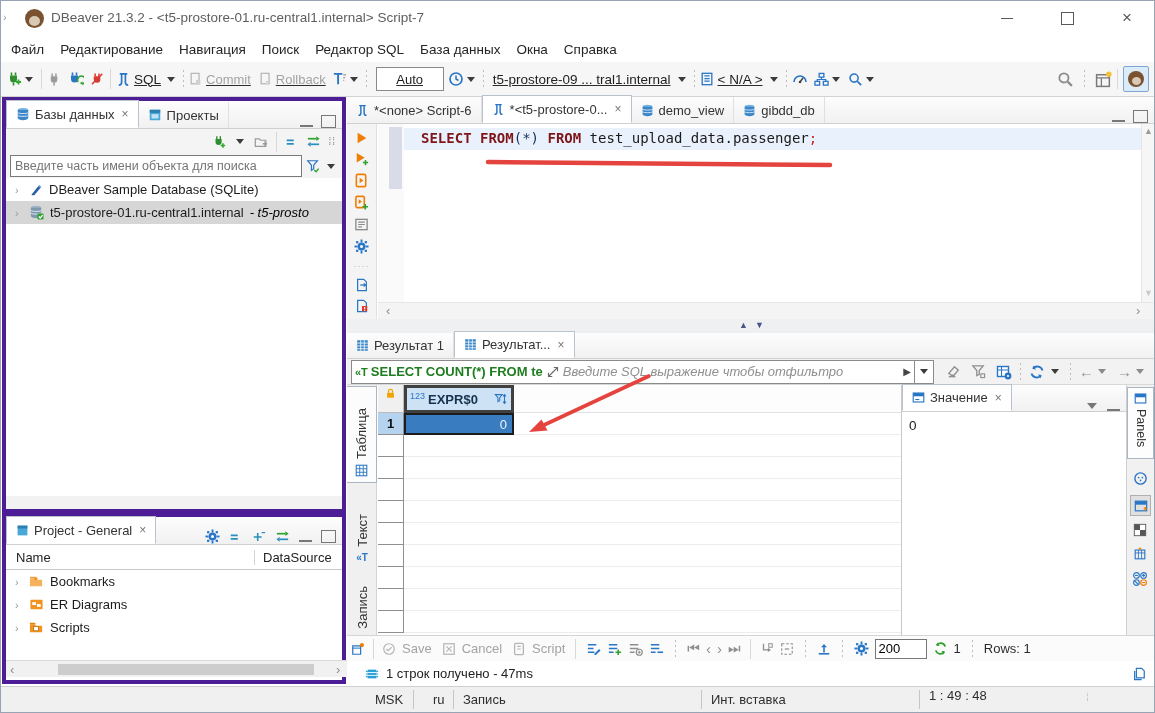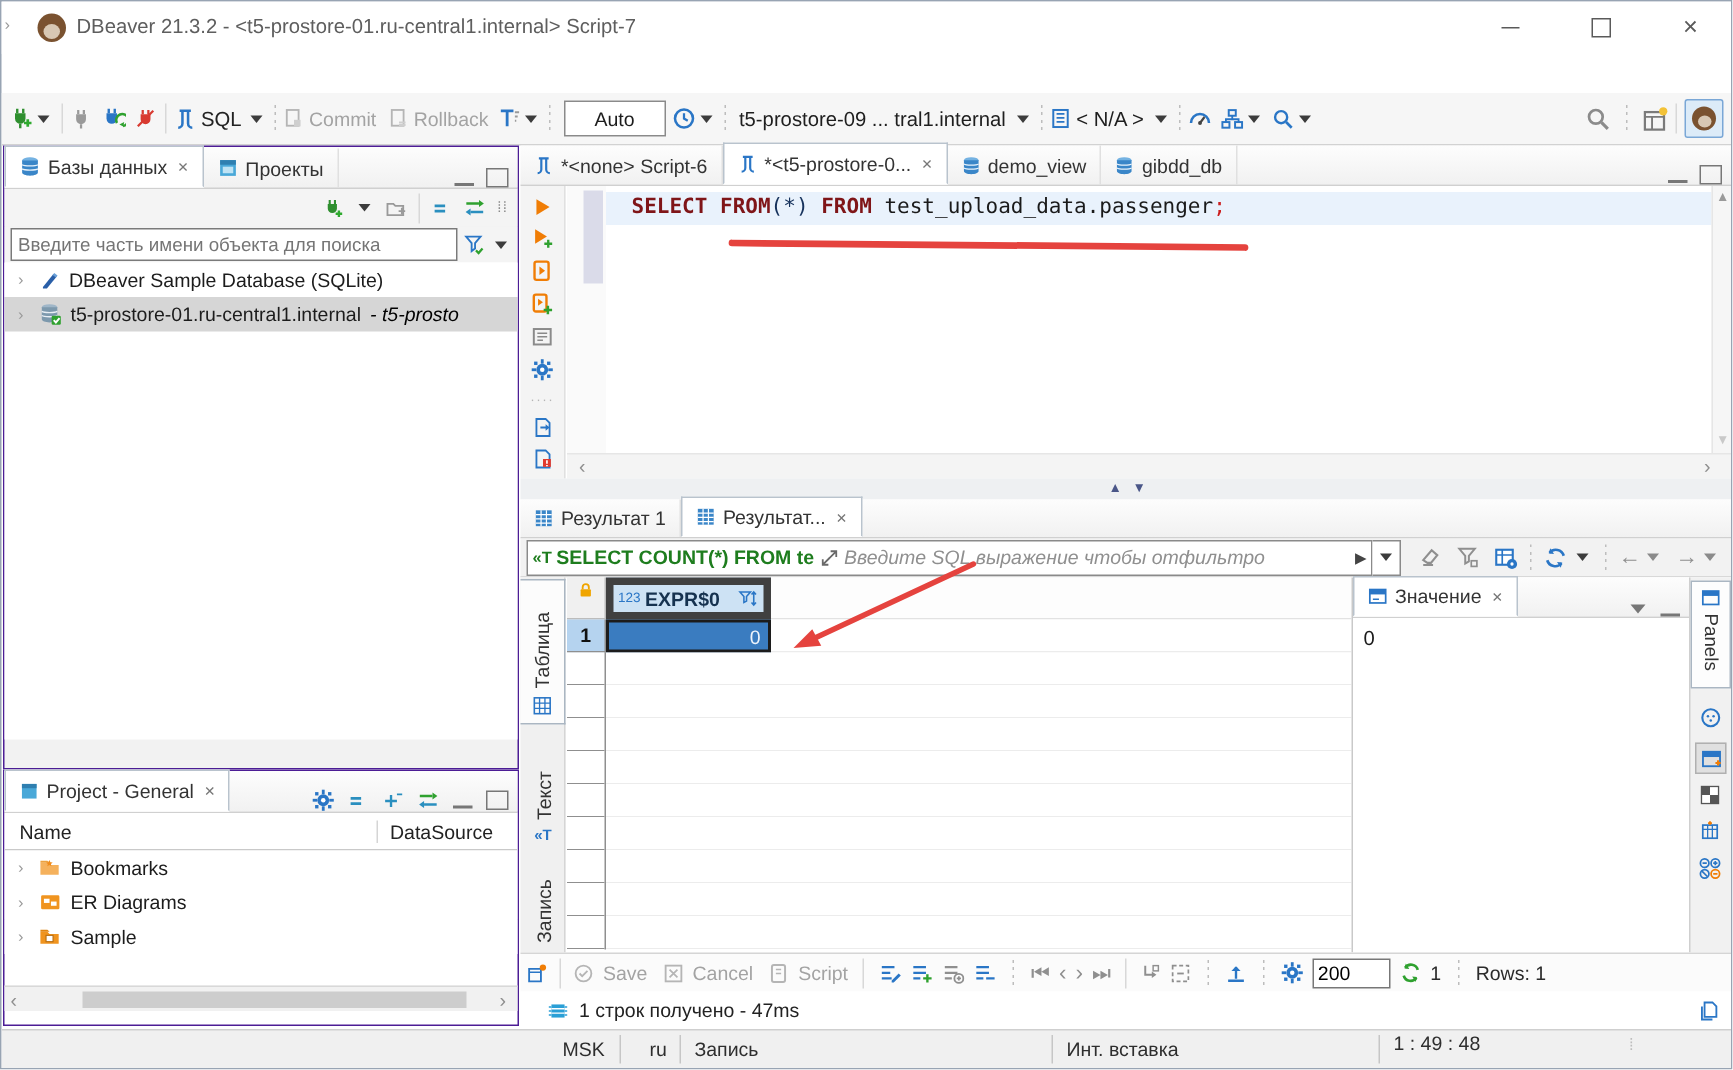--- a/index.html
+++ b/index.html
@@ -13,25 +13,25 @@
   .caret.gray{border-top-color:#8b8b8b;}
   .sep{width:1px;height:20px;background:#d8d8d8;margin:0 5px;}
   .dotsep{width:1px;height:18px;margin:0 5px;background:repeating-linear-gradient(to bottom,#bdbdbd 0 2px,transparent 2px 5px);}
   
   .titlebar{left:0;top:0;width:1153px;height:35px;background:#ffffff;}
   .title-text{color:#5e5e5e;font-size:13.5px;}
   .winbtn{width:44px;height:34px;display:flex;align-items:center;justify-content:center;color:#5a5a5a;}
   
   .menubar{left:0;top:35px;width:1153px;height:26px;background:#fff;display:flex;align-items:center;gap:16px;padding-left:10px;font-size:13.5px;color:#252525;}
   
-  .toolbar{left:0;top:61px;width:1153px;height:35px;background:#f6f6f6;border-bottom:1px solid #d2d2d2;display:flex;align-items:center;padding:0 5px;}
+  .toolbar{left:0;top:61px;width:1153px;height:35px;background:#f6f6f6;border-bottom:1px solid #d2d2d2;display:flex;align-items:center;padding:0 5px;text-decoration:underline;}
   .combo{background:#fff;border:1px solid #8a8a8a;height:22px;display:flex;align-items:center;justify-content:center;font-size:13px;color:#1c1c1c;}
   .disabled-lbl{color:#a3a3a3;font-size:13px;}
   
-  .panel{background:#f2f2f2;border:1px solid #4c1d95;}
+  .panel{background:#f2f2f2;border:4px solid #4c1d95;}
   .tabbar{display:flex;align-items:flex-end;height:27px;background:linear-gradient(#fdfdfd,#f1f1f1);border-bottom:1px solid #d0d0d0;}
   .tab{display:flex;align-items:center;gap:5px;height:26px;padding:0 9px;font-size:13px;color:#333;border-right:1px solid #e0e0e0;white-space:nowrap;}
   .tab.active{background:#fff;border:1px solid #b9c3cd;border-bottom:1px solid #fff;}
   .tab .x{color:#777;font-size:12px;margin-left:2px;}
   .minmax{color:#666;font-size:11px;display:flex;gap:8px;margin-left:auto;padding-right:6px;align-items:center;}
   .mm{width:13px;height:11px;border:1px solid #777;}
   .mm.min{height:3px;border-width:0 0 2px 0;margin-top:6px;}
   
   .treerow{display:flex;align-items:center;height:23px;gap:6px;padding-left:9px;font-size:13px;color:#1c1c1c;white-space:nowrap;overflow:hidden;background:#fff;}
   .chev{color:#9a9a9a;font-size:11px;width:8px;}
@@ -63,20 +63,30 @@
     <span class="abs title-text" style="left:50px;top:9px;">DBeaver 21.3.2 - &lt;t5-prostore-01.ru-central1.internal&gt; Script-7</span>
     <div class="abs winbtn" style="left:984px;top:0;">
         <span style="width:12px;border-top:1.5px solid #5a5a5a;"></span>
       </div>
     <div class="abs winbtn" style="left:1044px;top:0;">
         <span style="width:11px;height:11px;border:1.2px solid #5a5a5a;"></span>
       </div>
     <div class="abs winbtn" style="left:1104px;top:0;font-size:17px;">×</div>
   </div>
 
+  <div class="abs menubar">
+    <span>Файл</span>
+    <span>Редактирование</span>
+    <span>Навигация</span>
+    <span>Поиск</span>
+    <span>Редактор SQL</span>
+    <span>База данных</span>
+    <span>Окна</span>
+    <span>Справка</span>
+  </div>
 
   <div class="abs toolbar">
     <span class="ico">
       <svg width="16" height="16" viewBox="0 0 16 16">
           <path d="M5.5 1.5v3M9.5 1.5v3" stroke="#2f8f2f" stroke-width="1.6"></path>
           <path d="M4 4.5h7V8a3.5 3.5 0 0 1-7 0z" fill="#2f8f2f"></path>
           <path d="M7.5 11.5v3" stroke="#2f8f2f" stroke-width="1.6"></path>
           <path d="M10 11h5M12.5 8.5v5" stroke="#2faa2f" stroke-width="1.8"></path>
         </svg>
     </span>
@@ -380,21 +390,21 @@
     </div>
     <div class="treerow">
       <span class="chev">›</span>
       <span class="ico">
         <svg width="15" height="15" viewBox="0 0 16 16">
             <path d="M1 4.5V13h13V6H7.5L6 4.5z" fill="#f0941f"></path>
             <path d="M1 4.5V3h5l1.5 1.5" fill="#e0840f"></path>
             <rect x="5" y="7" width="5" height="4.5" fill="#fff" stroke="#b86d10" stroke-width="0.8"></rect>
           </svg>
       </span>
-      <span>Sample</span>
+      <span>Scripts</span>
     </div>
     <div class="abs" style="left:0;top:143px;width:342px;height:17px;background:#f1f1f1;border-top:1px solid #d8d8d8;">
       <span class="abs arr" style="left:4px;top:1px;">‹</span>
       <span class="abs arr" style="left:330px;top:1px;">›</span>
       <span class="abs scrollthumb" style="left:52px;top:3px;width:256px;height:11px;"></span>
     </div>
   </div>
 
   <div class="abs tabbar" style="left:346px;top:96px;width:807px;">
     <div class="tab">
@@ -623,21 +633,21 @@
         <span class="vtext">Запись</span>
       </div>
     </div>
 
     <div class="abs ico" style="left:31px;top:0;width:26px;height:28px;background:#f0f0f0;border-right:1px solid #bcbcbc;border-bottom:1px solid #bcbcbc;align-items:flex-start;padding-top:3px;">
       <svg width="11" height="11" viewBox="0 0 16 16">
           <rect x="3" y="7" width="10" height="7" rx="1" fill="#f0a500"></rect>
           <path d="M5 7V5a3 3 0 0 1 6 0v2" stroke="#f0a500" stroke-width="1.8" fill="none"></path>
         </svg>
     </div>
-    <div class="abs row" style="left:57px;top:0;width:110px;height:28px;background:#cde2f4;border:5px solid #404040;padding:0 3px;">
+    <div class="abs row" style="left:57px;top:0;width:110px;height:28px;background:#cde2f4;border:3px solid #404040;padding:0 3px;">
       <span style="font-size:9px;color:#2a76c6;align-self:flex-start;margin-top:3px;">123</span>
       <span style="font-size:13px;color:#16324f;font-weight:bold;margin-left:3px;">EXPR$0</span>
       <span class="ico" style="margin-left:auto;">
         <svg width="14" height="14" viewBox="0 0 16 16">
             <path d="M1.5 3h8l-3 3.5V10L4.5 11V6.5z" fill="none" stroke="#2a76c6" stroke-width="1.2"></path>
             <path d="M12 3v10M10.3 5L12 3l1.7 2M10.3 11L12 13l1.7-2" fill="none" stroke="#2a76c6" stroke-width="1.2"></path>
           </svg>
       </span>
     </div>
     <div class="abs" style="left:167px;top:0;width:387px;height:28px;background:#fdfdfd;border-bottom:1px solid #e2e2e2;"></div>

